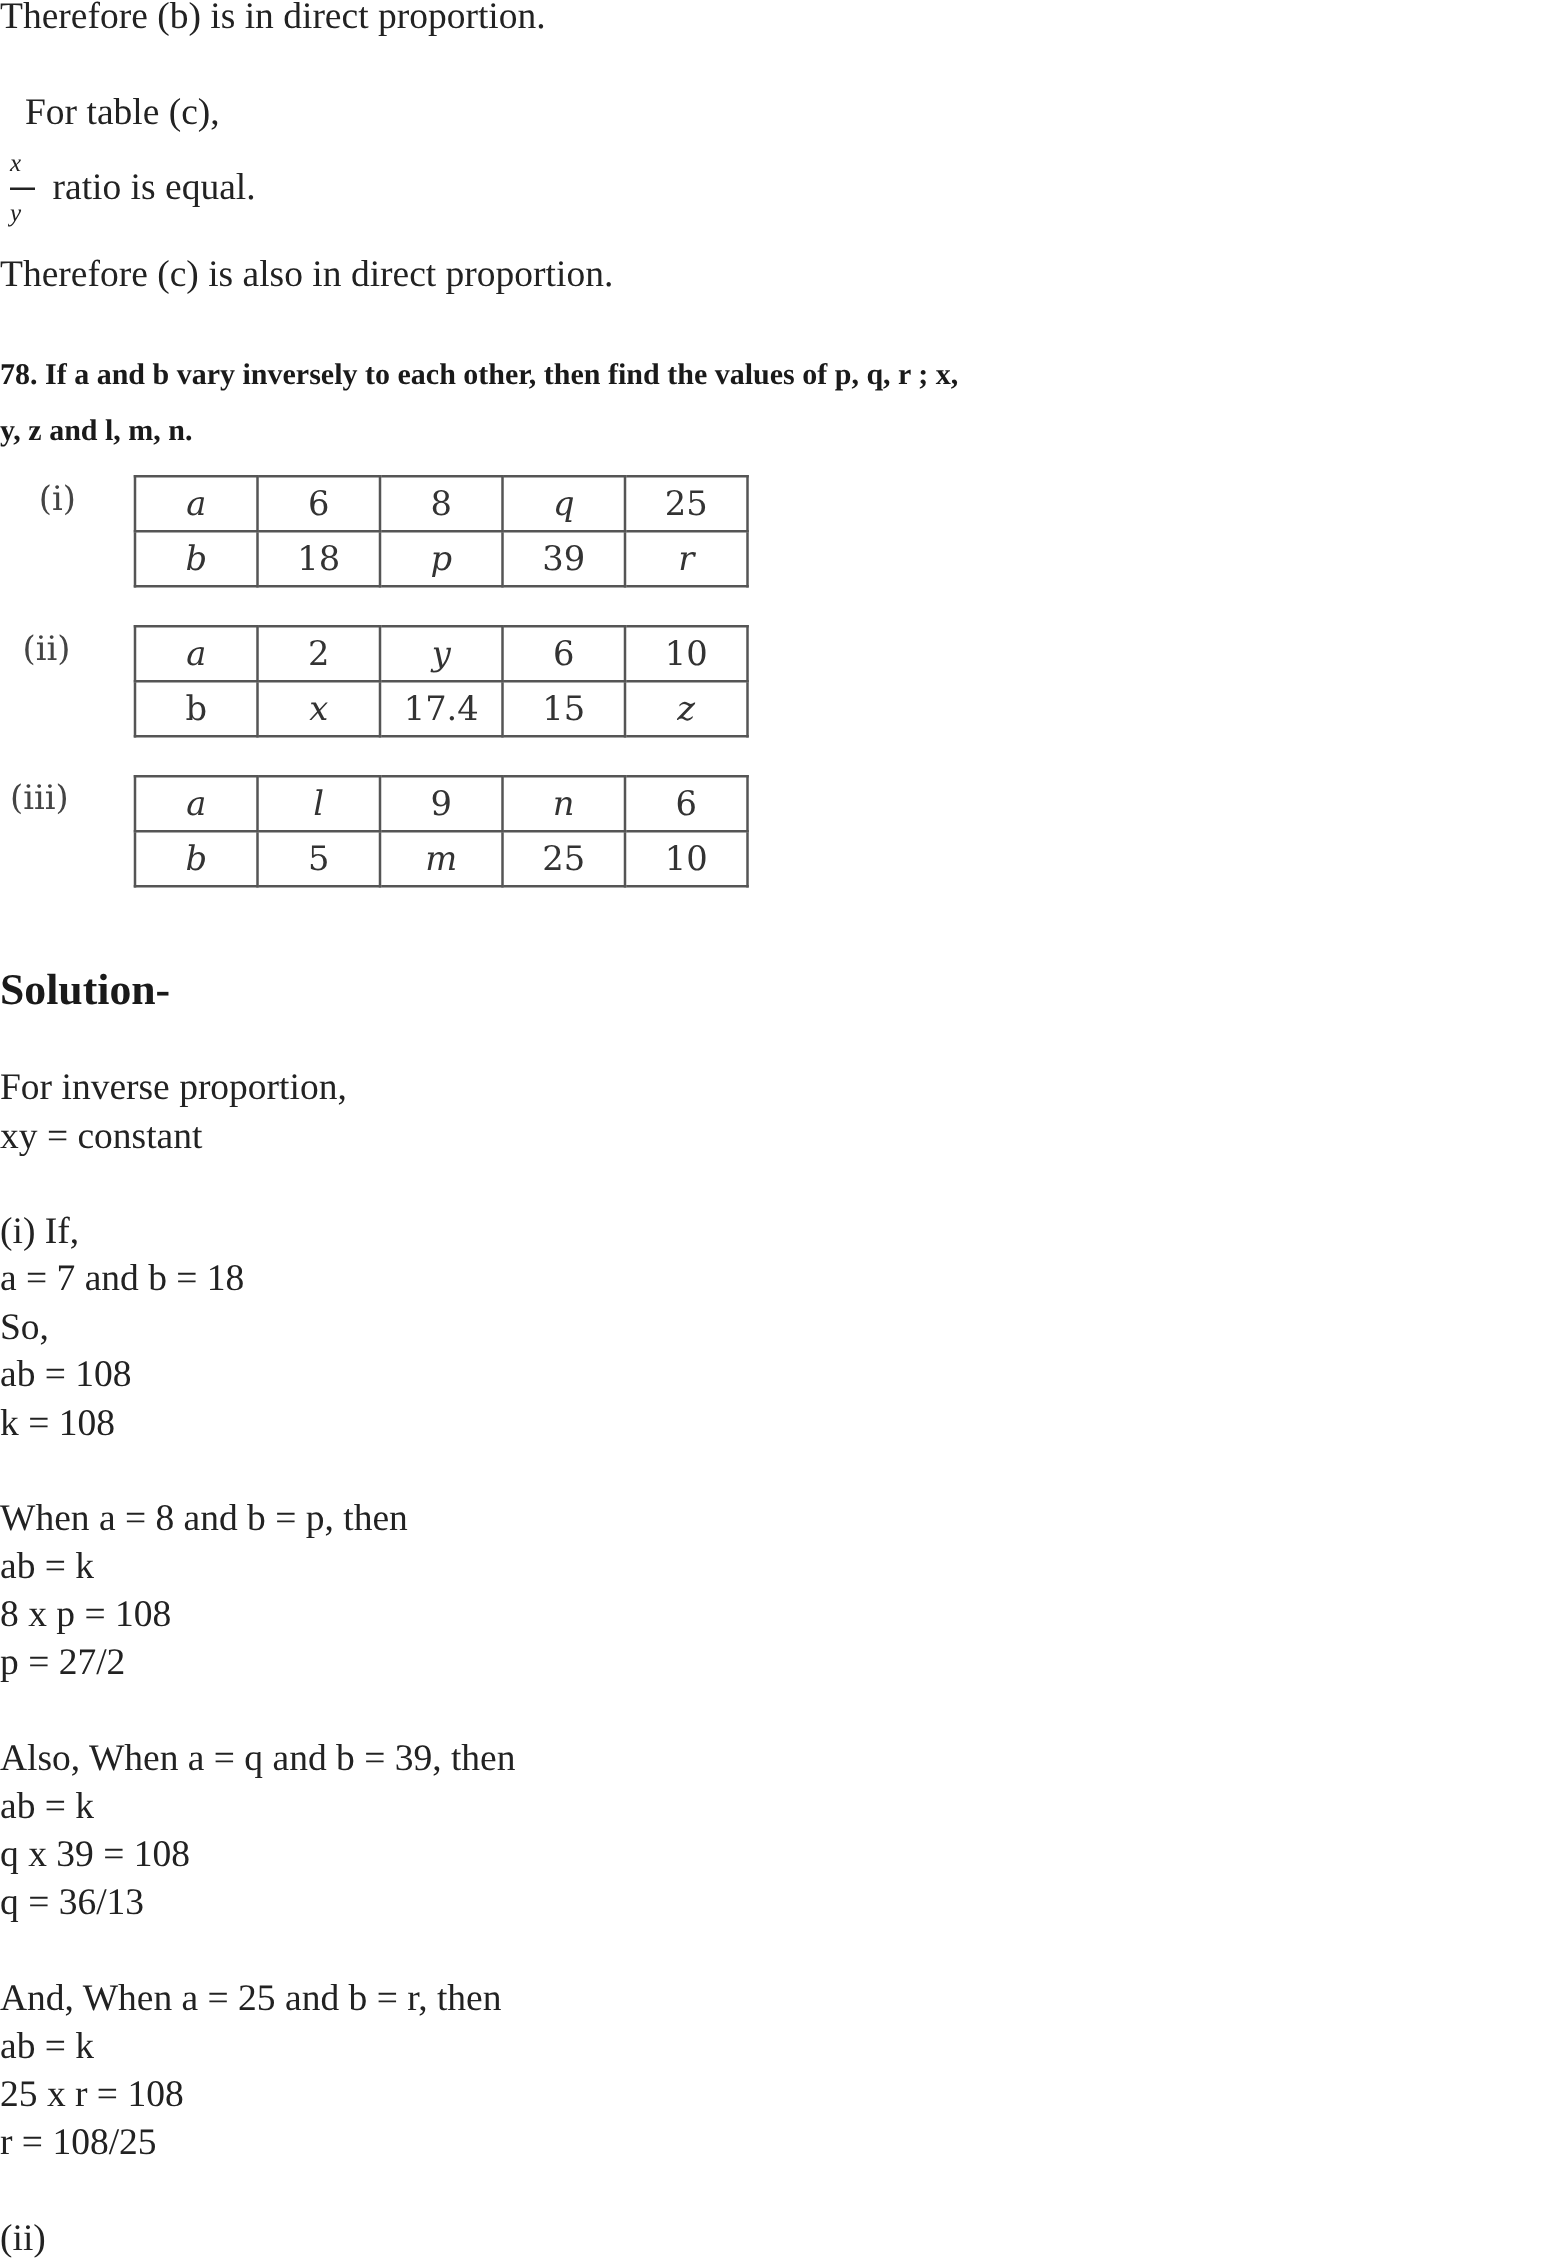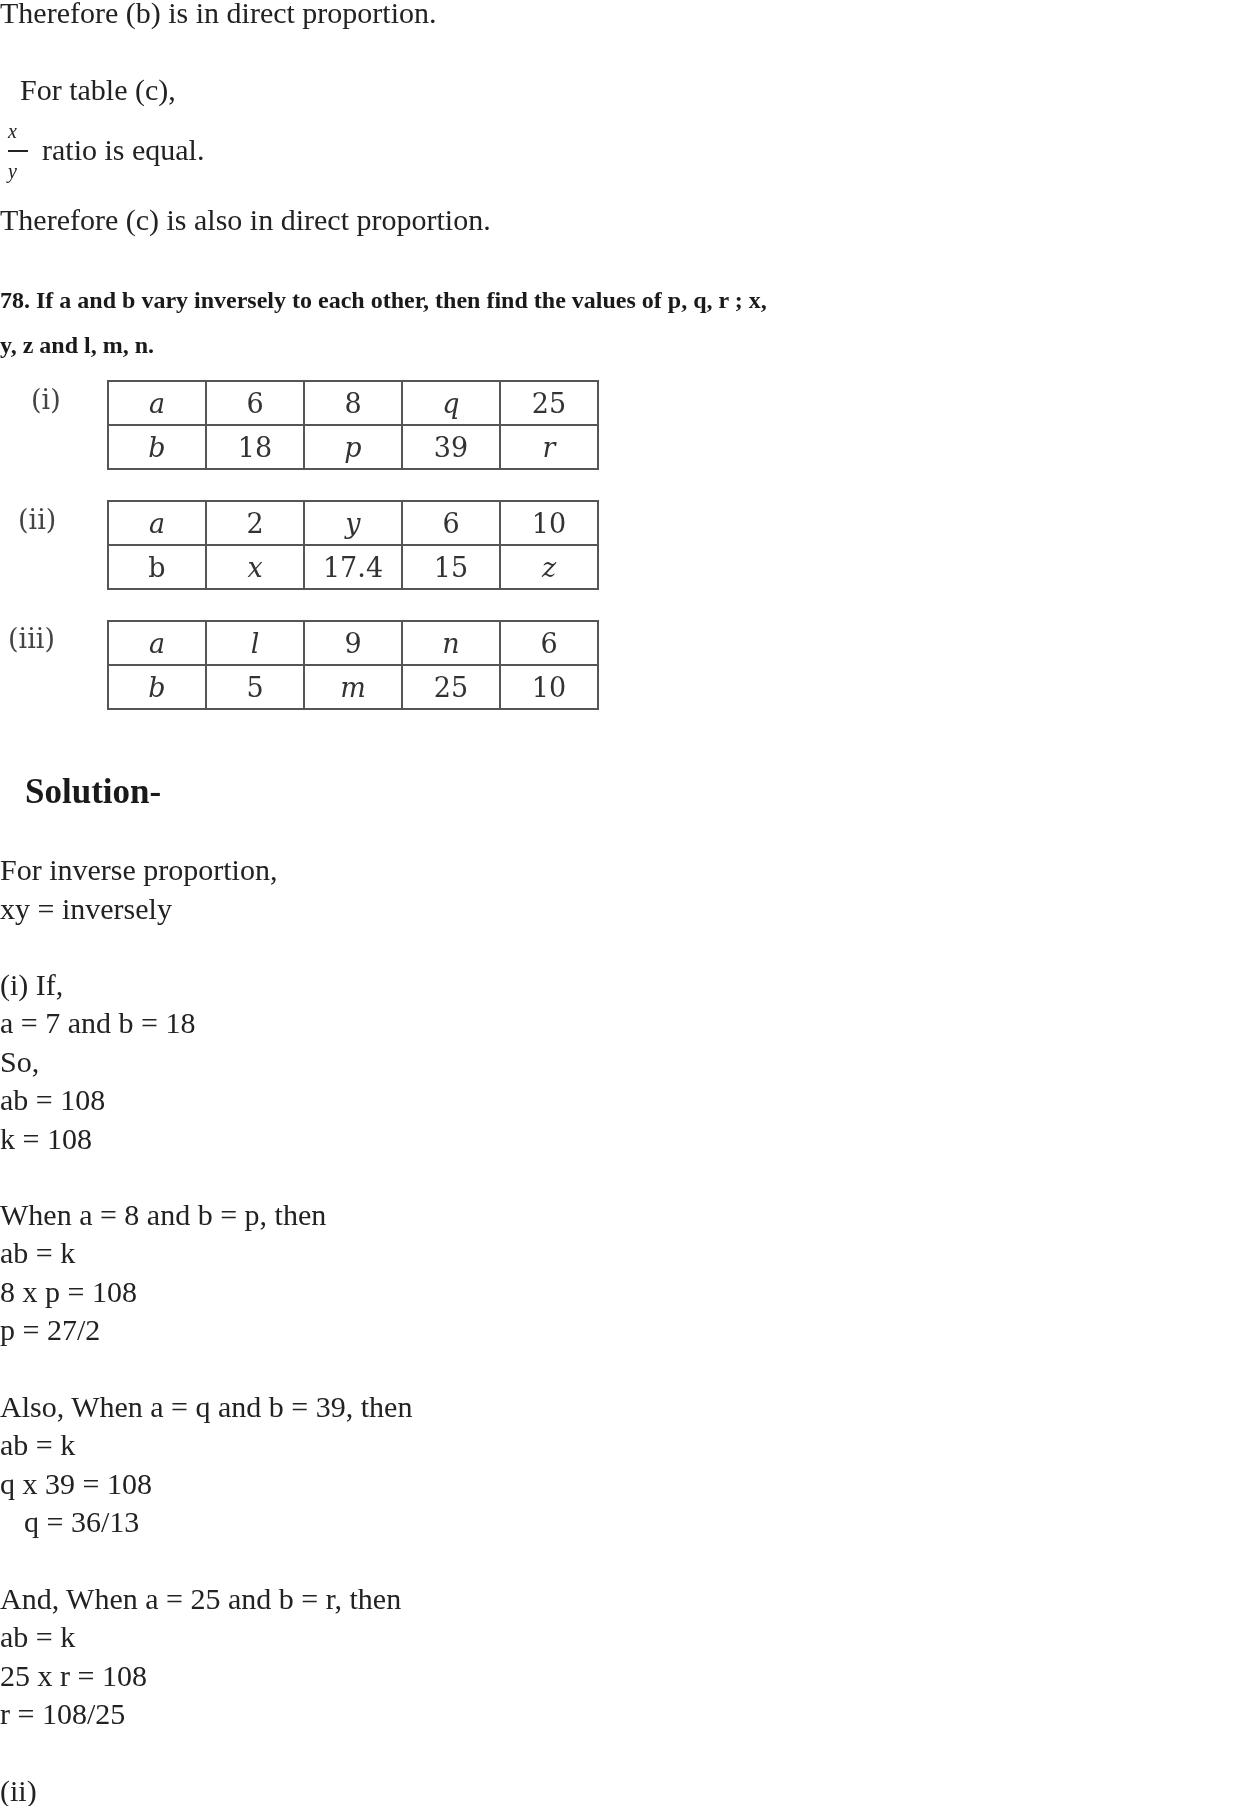--- a/index.html
+++ b/index.html
@@ -108,39 +108,39 @@
   <tr>
     <td class="it">b</td>
     <td>5</td>
     <td class="it">m</td>
     <td>25</td>
     <td>10</td>
   </tr>
 </tbody>
   </table>
 
-<div class="solution" style="top:770px;padding-left:25px;">Solution-</div>
+<div class="solution" style="top:770px;">Solution-</div>
 
 <div class="line" style="top:851px;">For inverse proportion,</div>
-<div class="line" style="top:890px;">xy = inversely</div>
+<div class="line" style="top:890px;">xy = constant</div>
 
 <div class="line" style="top:966px;">(i) If,</div>
 <div class="line" style="top:1004px;">a = 7 and b = 18</div>
 <div class="line" style="top:1043px;">So,</div>
 <div class="line" style="top:1081px;">ab = 108</div>
 <div class="line" style="top:1120px;">k = 108</div>
 
 <div class="line" style="top:1196px;">When a = 8 and b = p, then</div>
 <div class="line" style="top:1234px;">ab = k</div>
 <div class="line" style="top:1273px;">8 x p = 108</div>
 <div class="line" style="top:1311px;">p = 27/2</div>
 
 <div class="line" style="top:1388px;">Also, When a = q and b = 39, then</div>
 <div class="line" style="top:1426px;">ab = k</div>
 <div class="line" style="top:1465px;">q x 39 = 108</div>
-<div class="line" style="top:1503px;padding-left:24px;">q = 36/13</div>
+<div class="line" style="top:1503px;">q = 36/13</div>
 
 <div class="line" style="top:1580px;">And, When a = 25 and b = r, then</div>
 <div class="line" style="top:1618px;">ab = k</div>
 <div class="line" style="top:1657px;">25 x r = 108</div>
 <div class="line" style="top:1695px;">r = 108/25</div>
 
 <div class="line" style="top:1772px;">(ii)</div>
 
 </body></html>

